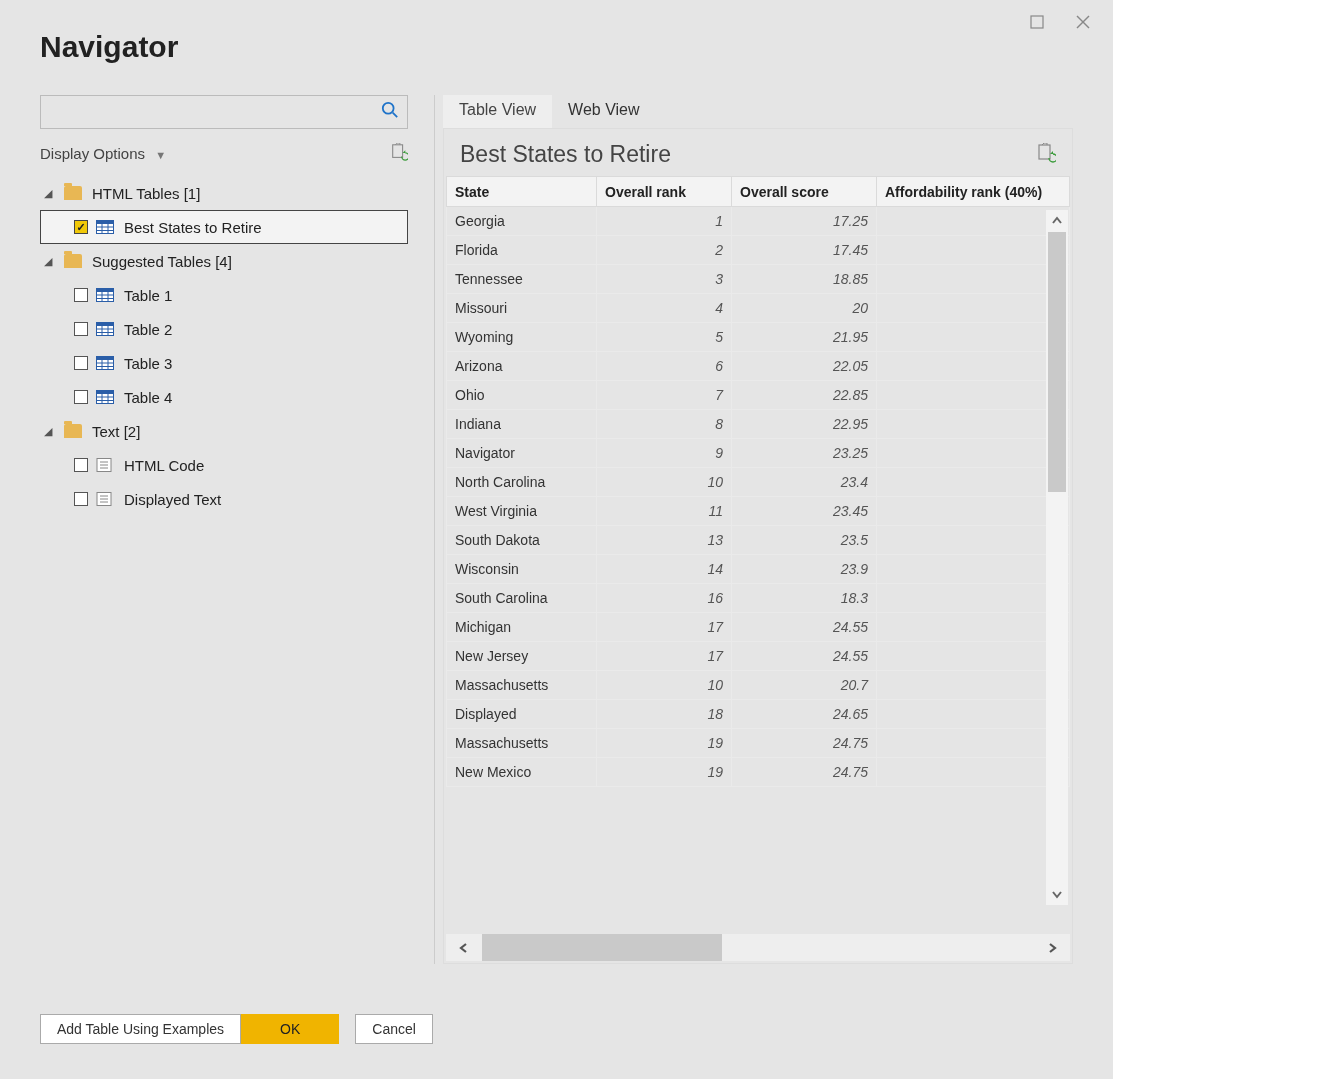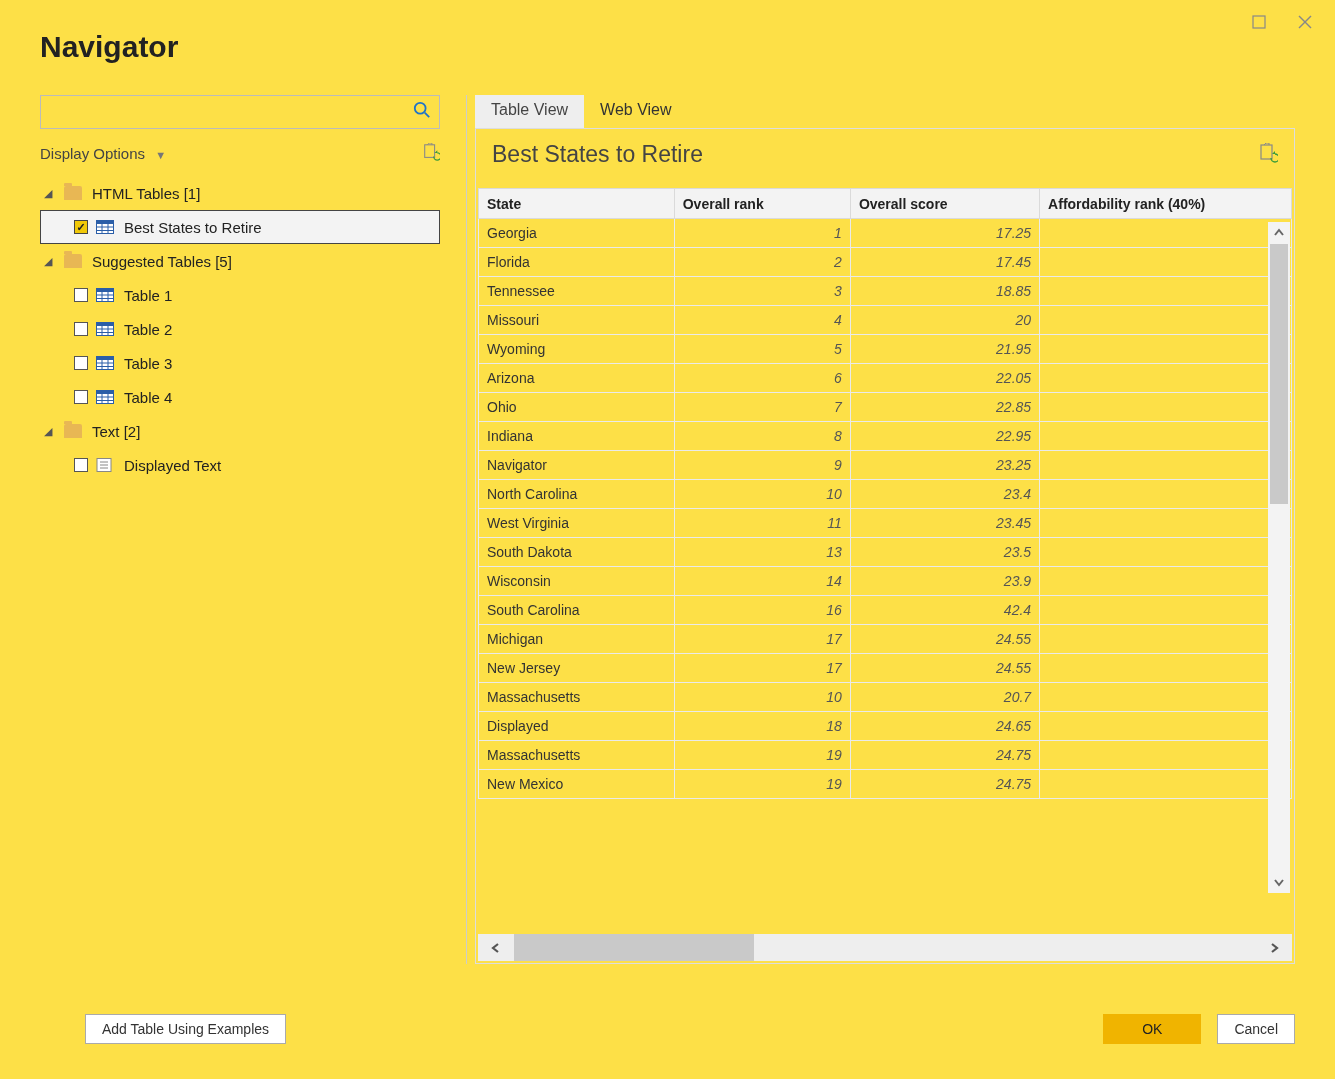--- a/index.html
+++ b/index.html
@@ -1,17 +1,17 @@
 <!DOCTYPE html>
 <html><head>
 <meta charset="utf-8">
 <style>
   * { box-sizing: border-box; }
   html, body { margin:0; padding:0; height:100%; font-family: "Segoe UI", Arial, sans-serif; background:#fff; color:#333; }
-  .window { width:1335px; height:1079px; position:relative; background:#fde047; }
+  .window { width:1113px; height:1079px; position:relative; background:#e5e5e5; }
   .titlebar { position:absolute; top:10px; right:18px; display:flex; gap:22px; align-items:center; }
   .tbtn { width:24px; height:24px; display:flex; align-items:center; justify-content:center; color:#888; cursor:pointer; font-size:18px; }
   .header { position:absolute; left:40px; top:30px; font-size:30px; font-weight:600; color:#222; }
   .body { position:absolute; left:40px; right:40px; top:95px; bottom:115px; display:flex; }
   .left { width:418px; display:flex; flex-direction:column; padding-right:18px; }
   .searchwrap { height:34px; border:1px solid #bbb; display:flex; align-items:center; padding:0 8px; }
   .searchinput { flex:1; border:none; outline:none; font-size:14px; background:transparent; }
   .searchicon { color:#1e73c9; font-size:18px; }
   .dispopts { margin-top:14px; display:flex; justify-content:space-between; align-items:center; color:#444; font-size:15px; }
   .dispopts span.caret { margin-left:6px; color:#777; font-size:11px; }
@@ -30,33 +30,33 @@
   .tblicon svg { display:block; }
   .texticon { width:18px; height:14px; margin-right:10px; display:inline-block; }
   .divider { width:1px; background:#ccc; margin:0 8px; }
   .right { flex:1; display:flex; flex-direction:column; }
   .tabs { display:flex; height:34px; }
   .tab { padding:6px 16px 0 16px; font-size:16px; color:#333; cursor:pointer; }
   .tab.active { background:#eee; color:#444; }
   .preview { flex:1; border:1px solid #ddd; display:flex; flex-direction:column; margin-top:-1px; overflow:hidden; }
   .previewhead { display:flex; justify-content:space-between; align-items:center; padding:12px 16px 8px 16px; }
   .previewtitle { font-size:23px; color:#444; font-weight:400; }
-  .tablewrap { flex:1; overflow:hidden; position:relative; margin:12px 2px; }
+  .tablewrap { flex:1; overflow:hidden; position:relative; margin:0 2px; }
   table.data { border-collapse:collapse; width:100%; table-layout:fixed; }
   table.data th { text-align:left; font-size:14px; font-weight:600; background:#f3f3f3; border:1px solid #dadada; padding:6px 8px; color:#222; height:30px; }
   table.data td { font-size:14px; border:1px solid #eaeaea; padding:4px 8px; height:29px; color:#333; }
   table.data td.num { text-align:right; font-style:italic; color:#555; }
   .vscroll { position:absolute; right:2px; top:34px; bottom:29px; width:22px; background:#f3f3f3; }
   .vscroll .arrow { height:22px; display:flex; align-items:center; justify-content:center; color:#666; font-size:14px; cursor:pointer; }
   .vscroll .thumb { position:absolute; left:2px; right:2px; top:22px; height:260px; background:#c9c9c9; }
   .hscroll { height:27px; background:#eee; display:flex; align-items:center; position:relative; margin:0 2px 2px 2px; }
   .hscroll .arrow { width:36px; display:flex; align-items:center; justify-content:center; color:#555; font-size:16px; font-weight:bold; cursor:pointer; height:100%; }
   .hscroll .track { flex:1; height:100%; background:#eee; position:relative; }
   .hscroll .thumbh { position:absolute; left:0; width:240px; top:0; bottom:0; background:#c9c9c9; }
-  .footer { position:absolute; left:40px; right:40px; bottom:35px; display:flex; justify-content:space-between; align-items:center;margin-left:45px; }
+  .footer { position:absolute; left:40px; right:40px; bottom:35px; display:flex; justify-content:flex-start; align-items:center; }
   .btn { border:1px solid #aaa; padding:6px 16px; font-size:14px; background:#fff; cursor:pointer; color:#333; }
   .btn.primary { background:#f0b400; border-color:#f0b400; color:#222; padding:6px 38px; }
   .footer .right-btns { display:flex; gap:16px; }
 </style>
 </head>
 <body>
 
 <div class="window">
 
   <div class="titlebar">
@@ -117,21 +117,21 @@
                 <line x1="12" y1="0" x2="12" y2="14" stroke="#2b5ea8"></line>
                 <line x1="0" y1="7" x2="18" y2="7" stroke="#2b5ea8"></line>
                 <line x1="0" y1="10.5" x2="18" y2="10.5" stroke="#2b5ea8"></line>
               </svg>
             </span>
             <span>Best States to Retire</span>
           </div>
           <div class="node">
             <span class="chev">◢</span>
             <span class="folder"></span>
-            <span>Suggested Tables [5]</span>
+            <span>Suggested Tables [4]</span>
           </div>
           <div class="node leaf">
             <span class="chk"></span>
             <span class="tblicon">
               <svg width="18" height="14" viewBox="0 0 18 14">
                 <rect x="0.5" y="0.5" width="17" height="13" fill="#fff" stroke="#2b5ea8"></rect>
                 <rect x="0.5" y="0.5" width="17" height="3.5" fill="#2b5ea8"></rect>
                 <line x1="6" y1="0" x2="6" y2="14" stroke="#2b5ea8"></line>
                 <line x1="12" y1="0" x2="12" y2="14" stroke="#2b5ea8"></line>
                 <line x1="0" y1="7" x2="18" y2="7" stroke="#2b5ea8"></line>
@@ -179,20 +179,30 @@
                 <line x1="0" y1="7" x2="18" y2="7" stroke="#2b5ea8"></line>
                 <line x1="0" y1="10.5" x2="18" y2="10.5" stroke="#2b5ea8"></line>
               </svg>
             </span>
             <span>Table 4</span>
           </div>
           <div class="node">
             <span class="chev">◢</span>
             <span class="folder"></span>
             <span>Text [2]</span>
+          </div>
+          <div class="node leaf">
+            <span class="chk"></span>
+            <span class="texticon"><svg width="18" height="14" viewBox="0 0 18 14">
+                <rect x="1" y="0.5" width="14" height="13" fill="#fff" stroke="#888"></rect>
+                <line x1="4" y1="4" x2="12" y2="4" stroke="#888"></line>
+                <line x1="4" y1="7" x2="12" y2="7" stroke="#888"></line>
+                <line x1="4" y1="10" x2="12" y2="10" stroke="#888"></line>
+              </svg></span>
+            <span>HTML Code</span>
           </div>
           <div class="node leaf">
             <span class="chk"></span>
             <span class="texticon"><svg width="18" height="14" viewBox="0 0 18 14">
                 <rect x="1" y="0.5" width="14" height="13" fill="#fff" stroke="#888"></rect>
                 <line x1="4" y1="4" x2="12" y2="4" stroke="#888"></line>
                 <line x1="4" y1="7" x2="12" y2="7" stroke="#888"></line>
                 <line x1="4" y1="10" x2="12" y2="10" stroke="#888"></line>
               </svg></span>
             <span>Displayed Text</span>
@@ -310,21 +320,21 @@
                 </tr>
                 <tr>
                   <td>Wisconsin</td>
                   <td class="num">14</td>
                   <td class="num">23.9</td>
                   <td class="num"></td>
                 </tr>
                 <tr>
                   <td>South Carolina</td>
                   <td class="num">16</td>
-                  <td class="num">42.4</td>
+                  <td class="num">18.3</td>
                   <td class="num"></td>
                 </tr>
                 <tr>
                   <td>Michigan</td>
                   <td class="num">17</td>
                   <td class="num">24.55</td>
                   <td class="num"></td>
                 </tr>
                 <tr>
                   <td>New Jersey</td>

